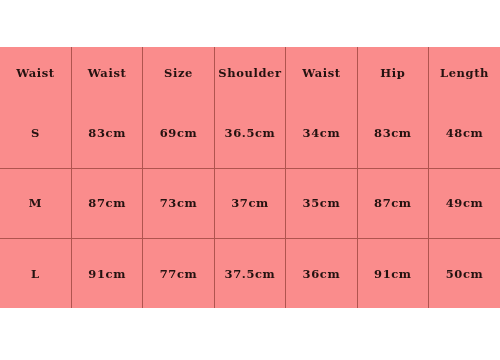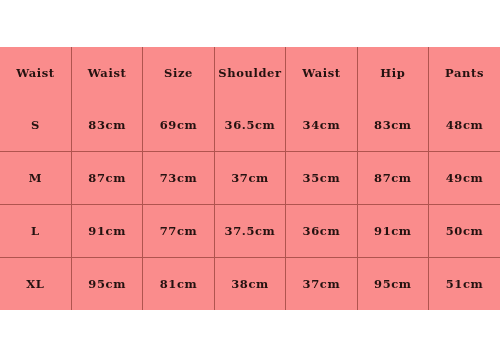--- a/index.html
+++ b/index.html
@@ -68,21 +68,21 @@
 
   <table id="size-chart-table">
     <thead>
       <tr>
         <td>Waist</td>
         <td>Waist</td>
         <td>Size</td>
         <td>Shoulder</td>
         <td>Waist</td>
         <td>Hip</td>
-        <td>Pants</td>
+        <td>Length</td>
       </tr>
     </thead>
     <tbody>
       <tr>
         <td>S</td>
         <td>83cm</td>
         <td>69cm</td>
         <td>36.5cm</td>
         <td>34cm</td>
         <td>83cm</td>
@@ -99,25 +99,16 @@
       </tr>
       <tr>
         <td>L</td>
         <td>91cm</td>
         <td>77cm</td>
         <td>37.5cm</td>
         <td>36cm</td>
         <td>91cm</td>
         <td>50cm</td>
       </tr>
-      <tr>
-        <td>XL</td>
-        <td>95cm</td>
-        <td>81cm</td>
-        <td>38cm</td>
-        <td>37cm</td>
-        <td>95cm</td>
-        <td>51cm</td>
-      </tr>
     </tbody>
   </table>
 
 </div>
 
 </body></html>

